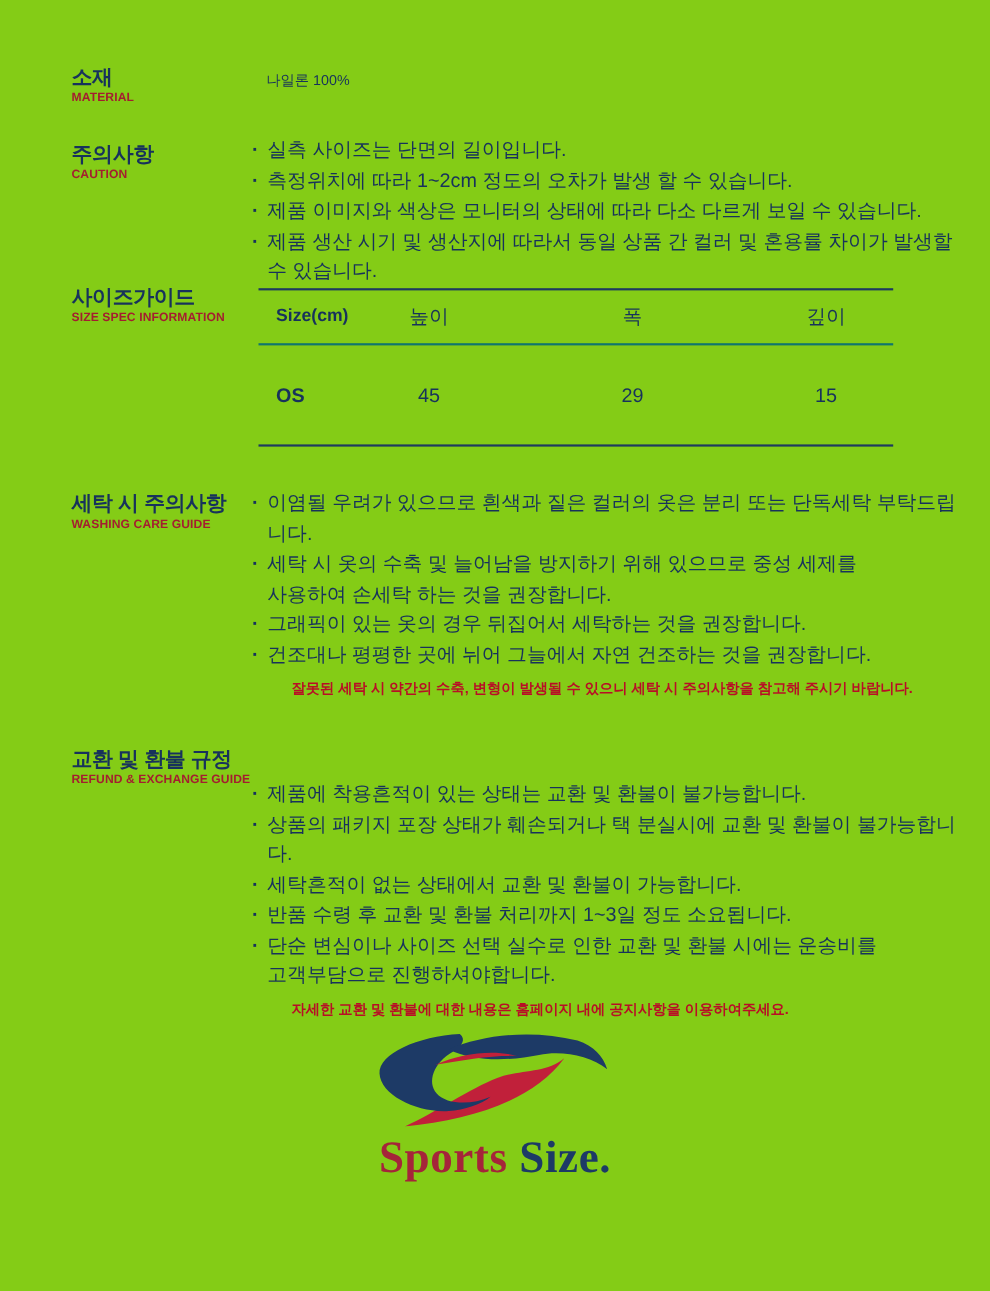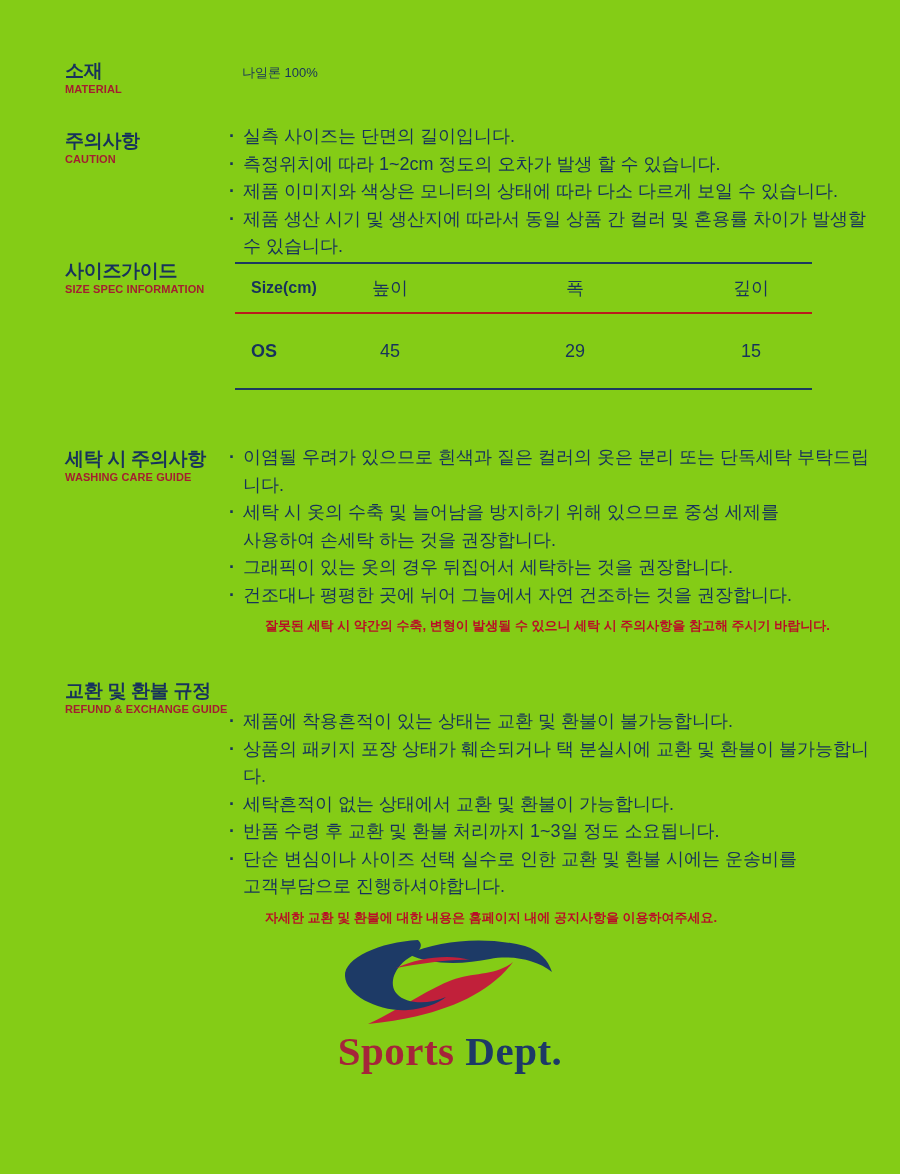--- a/index.html
+++ b/index.html
@@ -42,26 +42,26 @@
     color: #b80f26; font-size: 13px; font-weight: 700;
     line-height: 18px; margin-top: 8px; margin-left: 36px;
     white-space: nowrap;
   }
   
   .size-table-wrap { position: absolute; left: 235px; top: 262px; width: 577px; }
   table.size-table {
     width: 100%; border-collapse: collapse; table-layout: fixed;
     border-top: 2px solid #1d3a5f; border-bottom: 2px solid #1d3a5f;
   }
-  table.size-table thead tr { border-bottom: 2px solid #b91c1c; }
+  table.size-table thead tr { border-bottom: 2px solid #0f766e; }
   table.size-table th, table.size-table td {
     color: #17325c; font-size: 18px; text-align: center; vertical-align: middle;
   }
   table.size-table thead th { height: 50px; font-weight: 500; }
-  table.size-table tbody td { height: 76px; font-weight: 400; }
+  table.size-table tbody td { height: 92px; font-weight: 400; }
   table.size-table th:first-child, table.size-table td:first-child {
     text-align: left; padding-left: 16px; font-weight: 700;
   }
   table.size-table thead th:first-child { font-size: 16px; }
   col.c1 { width: 85px; } col.c2 { width: 140px; } col.c3 { width: 230px; } col.c4 { width: 122px; }
   
   .logo-mark { position: absolute; left: 340px; top: 938px; width: 240px; height: 86px; }
   .logo-text {
     position: absolute; left: 0; top: 1028px; width: 900px;
     text-align: center;
@@ -164,16 +164,16 @@
 
     <path fill="#c1203a" d="M 28 92 C 90 86 145 68 173 30 C 156 44 133 40 112 48 C 88 57 55 80 28 92 Z" transform="translate(0,-6)"></path>
 
     <path fill="#1d3a66" d="M 78 2 C 40 4 4 20 5 38 C 6 58 40 74 68 72 C 82 71 98 66 106 59 C 88 67 66 66 57 56 C 48 46 54 28 72 18 C 80 13 84 7 78 2 Z"></path>
 
     <path fill="#1d3a66" d="M 68 16 C 100 2 145 -2 185 8 C 200 13 208 22 212 34 C 196 21 170 17 150 21 C 125 26 92 28 68 16 Z"></path>
 
     <path fill="#c1203a" d="M 56 30 C 80 19 110 16 130 22 C 110 21 80 26 56 30 Z"></path>
   </svg>
   <div class="logo-text">
-    <span class="w1">Sports</span><span> </span><span class="w2">Dept.</span>
+    <span class="w1">Sports</span><span> </span><span class="w2">Size.</span>
   </div>
 
 </div>
 
 </body></html>

